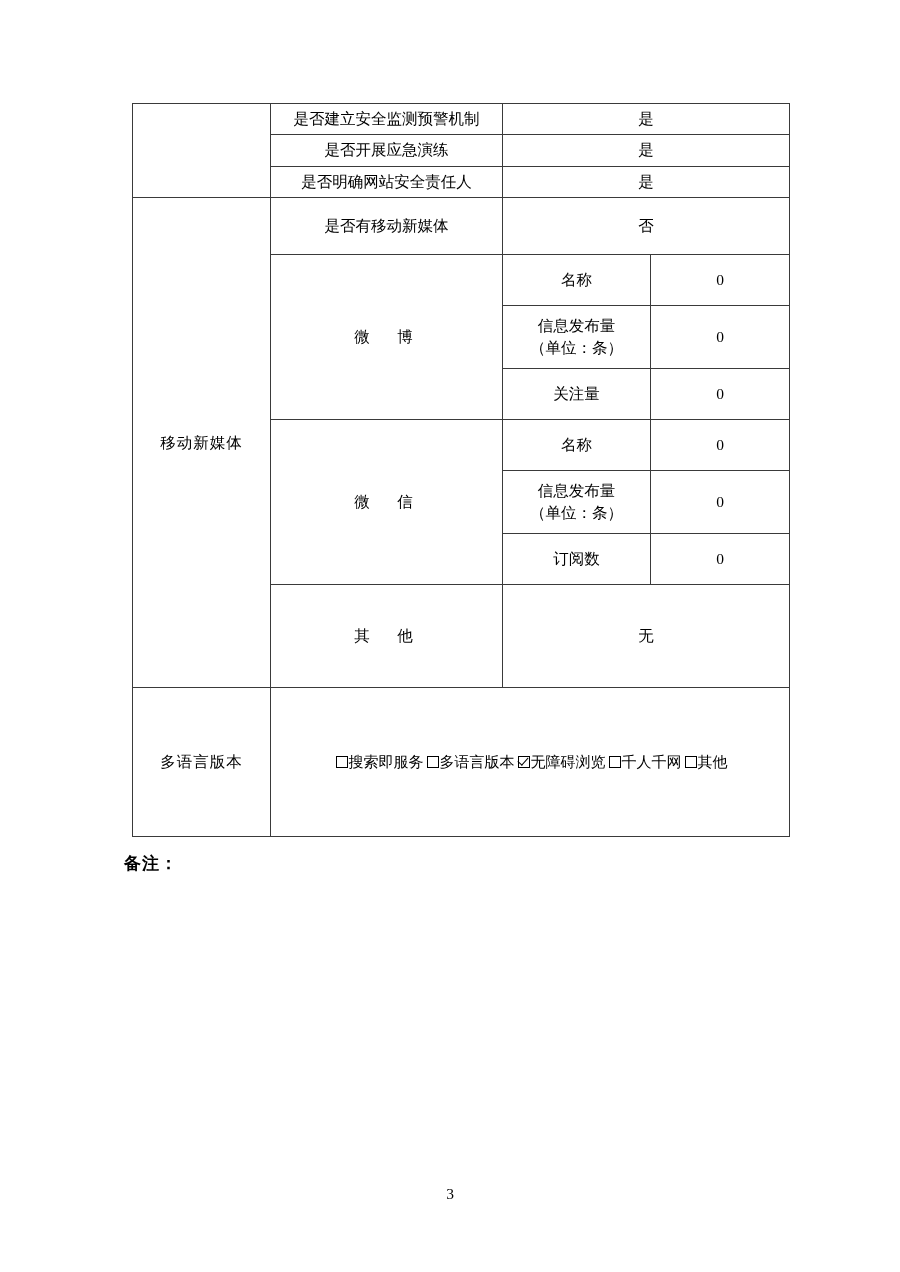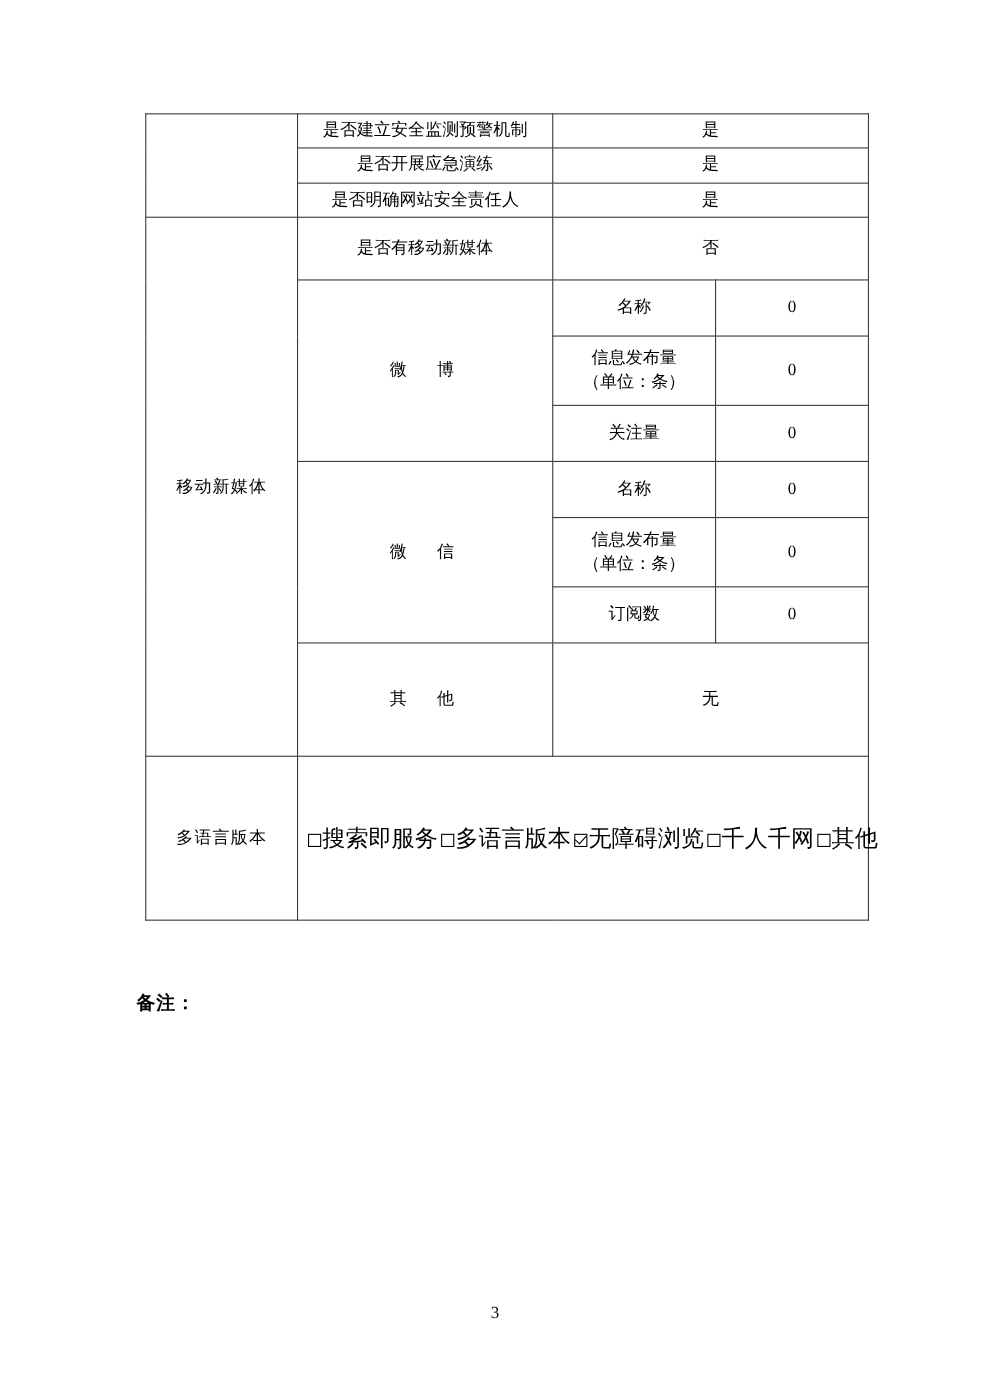--- a/index.html
+++ b/index.html
@@ -54,24 +54,23 @@
     padding-left: 6px;
   }
   .two-line {
     line-height: 1.5;
   }
   .innov-cell {
     height: 140px;
     vertical-align: middle;
   }
   .checkline {
-    font-size: 21px;
+    font-size: 15px;
     white-space: nowrap;
     letter-spacing: 0px;
-    text-align: right;
   }
   .cb {
     display: inline-block;
     width: 12px;
     height: 12px;
     border: 1.4px solid #000;
     margin: 0 1px 0 3px;
     position: relative;
     top: 1px;
     box-sizing: border-box;
@@ -89,21 +88,20 @@
     transform: rotate(42deg);
   }
   .remark {
     position: absolute;
     left: 124px;
     top: 852px;
     font-size: 17px;
     font-weight: bold;
     font-family: "Liberation Serif", "DejaVu Serif", serif;
     letter-spacing: 1px;
-    margin-top: 48px;
   }
   .page-number {
     position: absolute;
     left: 0;
     right: 0;
     top: 1185px;
     text-align: center;
     font-size: 15.5px;
     font-family: "Liberation Serif", "DejaVu Serif", serif;
   }

